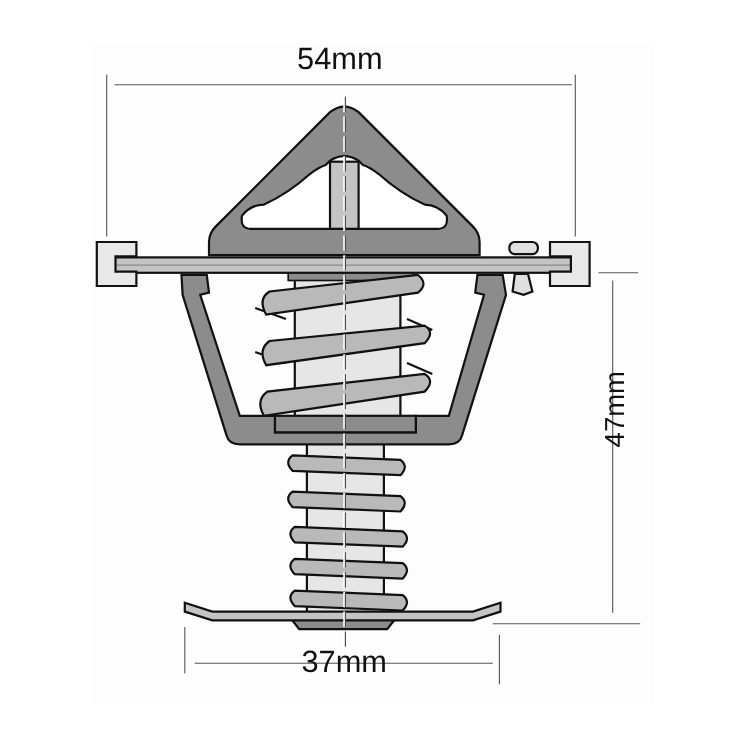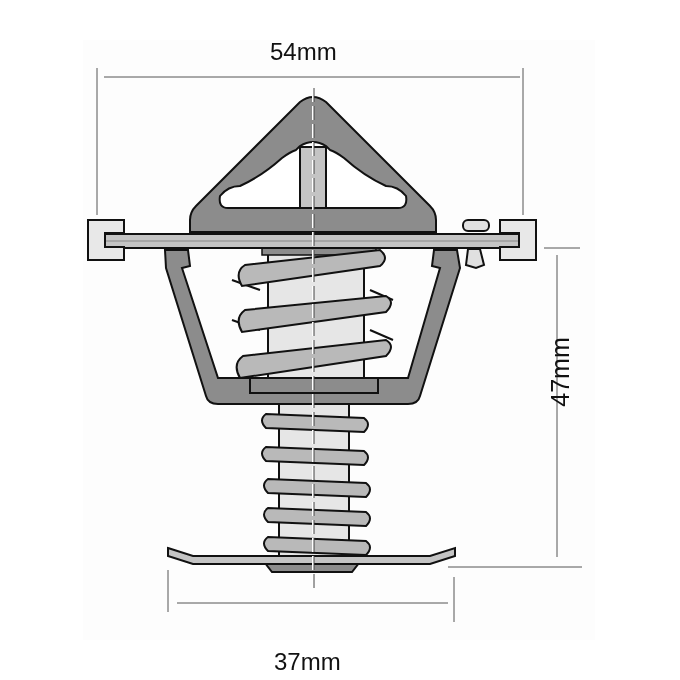--- a/index.html
+++ b/index.html
@@ -1,22 +1,22 @@
 <!DOCTYPE html>
 <html><head>
   <meta charset="utf-8">
   <style>
     html, body { margin: 0; padding: 0; background: #ffffff; }
     body { width: 680px; height: 680px; position: relative; overflow: hidden;
            font-family: "Liberation Sans", sans-serif; }
     .panel { position: absolute; left: 83px; top: 40px; width: 512px; height: 600px; background: #fdfdfd; }
     svg.diagram { position: absolute; left: 0; top: 0; width: 680px; height: 680px; }
-    .dim-label { position: absolute; font-size: 24px; color: #111; line-height: 1; white-space: nowrap; }
+    .dim-label { position: absolute; font-size: 28px; color: #111; line-height: 1; white-space: nowrap; }
     .dim-top { left: 270px; top: 40px; }
-    .dim-bottom { left: 274px; top: 650px; }
+    .dim-bottom { left: 274px; top: 588px; }
     .dim-right-wrap { position: absolute; left: 560px; top: 372px; width: 0; height: 0; }
     .dim-right-wrap span { position: absolute; left: 0; top: 0; transform: translate(-50%, -50%) rotate(-90deg); font-size: 25px; color:#111; white-space: nowrap; display:block; }
   </style>
 </head>
 <body>
 
 <div class="panel"></div>
 
 <svg class="diagram" viewBox="0 0 680 680" xmlns="http://www.w3.org/2000/svg">
 

